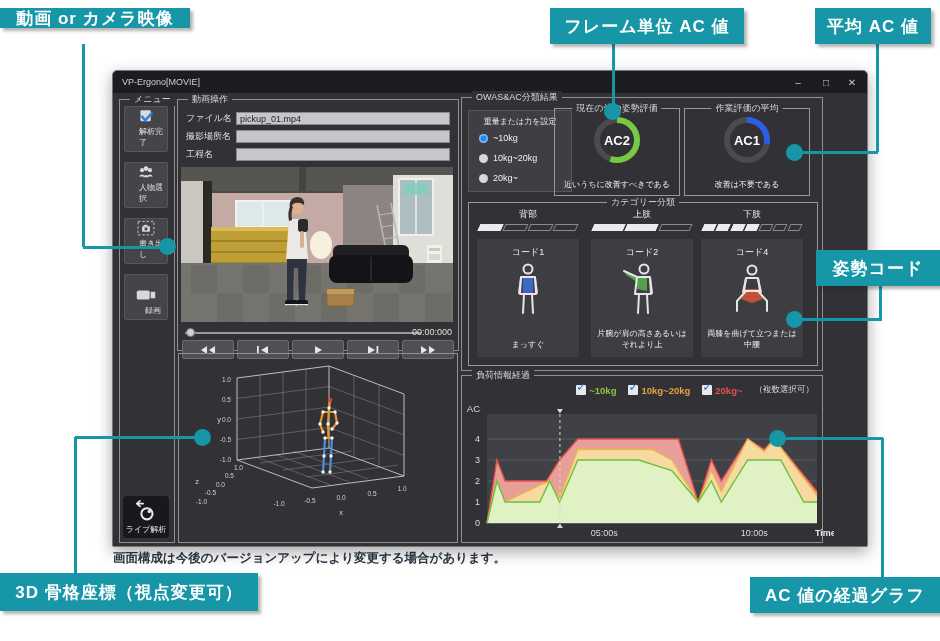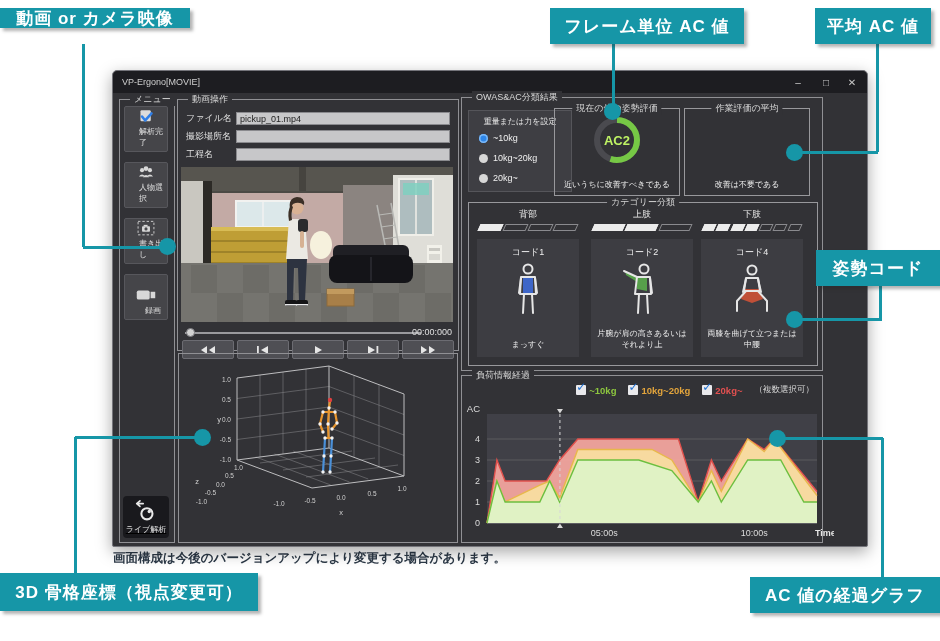--- a/index.html
+++ b/index.html
@@ -22,40 +22,40 @@
   .groupbox{position:absolute;border:1px solid #909094;}
   .gb-label{position:absolute;top:-7px;left:10px;background:#323236;padding:0 4px;font-size:9px;
             color:#d8d8d8;line-height:13px;white-space:nowrap;}
   .gb-label.center{left:50%;transform:translateX(-50%);}
   
   .menu-btn{position:absolute;left:4px;width:44px;height:46px;background:#454549;border:1px solid #57575c;
             border-radius:2px;display:flex;flex-direction:column;align-items:center;justify-content:flex-end;
             padding-bottom:3px;box-sizing:border-box;}
   .menu-btn .mlabel{font-size:8px;color:#e2e2e2;margin-left:14px;}
   .live-btn{position:absolute;left:3px;bottom:4px;width:46px;height:42px;background:#19191d;border-radius:4px;
-            display:flex;flex-direction:column;align-items:center;justify-content:flex-end;padding-bottom:3px;box-sizing:border-box;text-decoration:underline;}
+            display:flex;flex-direction:column;align-items:center;justify-content:flex-end;padding-bottom:3px;box-sizing:border-box;}
   .live-btn .mlabel{font-size:8px;color:#e2e2e2;}
   
   .fieldrow{position:absolute;left:8px;display:flex;align-items:center;height:13px;}
   .fieldrow .flabel{width:50px;font-size:9px;color:#e3e3e3;}
   .fieldrow input{width:214px;height:13px;background:#c7c7c9;border:1px solid #8a8a8e;font-size:9px;
                   color:#222;padding:0 3px;box-sizing:border-box;}
   
   .tbtn{position:absolute;top:0;width:52px;height:19px;background:#4f4f54;border:1px solid #6c6c72;border-radius:2px;
         display:flex;align-items:center;justify-content:center;box-sizing:border-box;}
   
   .panel{position:absolute;background:#3e3e43;}
   .radio-row{position:absolute;left:10px;display:flex;align-items:center;gap:5px;height:12px;}
   .radio{width:9px;height:9px;border-radius:50%;background:#d7d7d7;}
   .radio-row.sel .radio{background:#2e86e8;box-shadow:inset 0 0 0 1.5px #7db8f5;}
   .radio-row .rlabel{font-size:9px;color:#f0f0f0;}
   .gauge-panel{position:absolute;width:124px;height:86px;border:1px solid #98989c;}
   .gauge-wrap{position:absolute;left:50%;top:4px;transform:translateX(-50%);width:54px;height:54px;}
   .gauge-val{position:absolute;left:0;top:0;width:54px;height:54px;display:flex;align-items:center;justify-content:center;
-             color:#bef264;font-weight:bold;font-size:13px;text-align:center;}
+             color:#ffffff;font-weight:bold;font-size:13px;text-align:center;}
   .gauge-cap{position:absolute;bottom:5px;left:0;width:100%;text-align:center;font-size:8px;color:#f0f0f0;}
   .cat-col{position:absolute;top:0;width:102px;height:100%;}
   .cat-part{position:absolute;top:5px;width:100%;text-align:center;font-size:9px;color:#e8e8e8;}
   .segbar{position:absolute;top:21px;left:2px;right:2px;display:flex;gap:2px;}
   .seg{flex:1;height:7px;transform:skewX(-24deg);border:1px solid #8a8a8e;box-sizing:border-box;}
   .seg.on{background:#ececec;border-color:#ececec;}
   .card{position:absolute;top:36px;left:0;width:102px;height:118px;background:#3d3d42;box-sizing:border-box;}
   .card-title{position:absolute;top:7px;width:100%;text-align:center;font-size:9px;color:#efefef;}
   .card-fig{position:absolute;top:22px;left:50%;transform:translateX(-50%);}
   .card-cap{position:absolute;bottom:6px;left:0;width:100%;padding:0 5px;box-sizing:border-box;
@@ -388,20 +388,27 @@
     <circle cx="27" cy="27" r="20" fill="none" stroke="#4a4a4f" stroke-width="6"></circle>
     <circle cx="27" cy="27" r="20" fill="none" stroke="#76c845" stroke-width="6" stroke-dasharray="69.1 125.7" transform="rotate(-90 27 27)"></circle>
             </svg>
           <div class="gauge-val">AC2</div>
         </div>
         <div class="gauge-cap">近いうちに改善すべきである</div>
       </div>
 
       <div class="gauge-panel" style="left:222px;top:10px;">
         <span class="gb-label center" style="background:#323236;">作業評価の平均</span>
+        <div class="gauge-wrap">
+            <svg width="54" height="54" viewBox="0 0 54 54" style="position:absolute;left:0;top:0;">
+    <circle cx="27" cy="27" r="20" fill="none" stroke="#4a4a4f" stroke-width="6"></circle>
+    <circle cx="27" cy="27" r="20" fill="none" stroke="#2b5fe3" stroke-width="6" stroke-dasharray="35.2 125.7" transform="rotate(-90 27 27)"></circle>
+            </svg>
+          <div class="gauge-val">AC1</div>
+        </div>
         <div class="gauge-cap">改善は不要である</div>
       </div>
 
       <div class="groupbox" style="left:6px;top:104px;width:348px;height:162px;border-color:#98989c;">
         <span class="gb-label center">カテゴリー分類</span>
 
         <div class="cat-col" style="left:8px;">
           <div class="cat-part">背部</div>
           <div class="segbar">
               <div class="seg on"></div>

